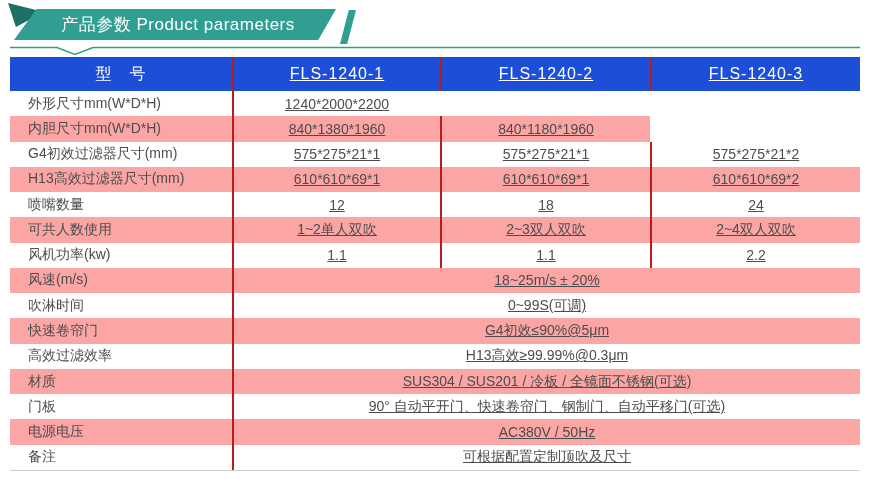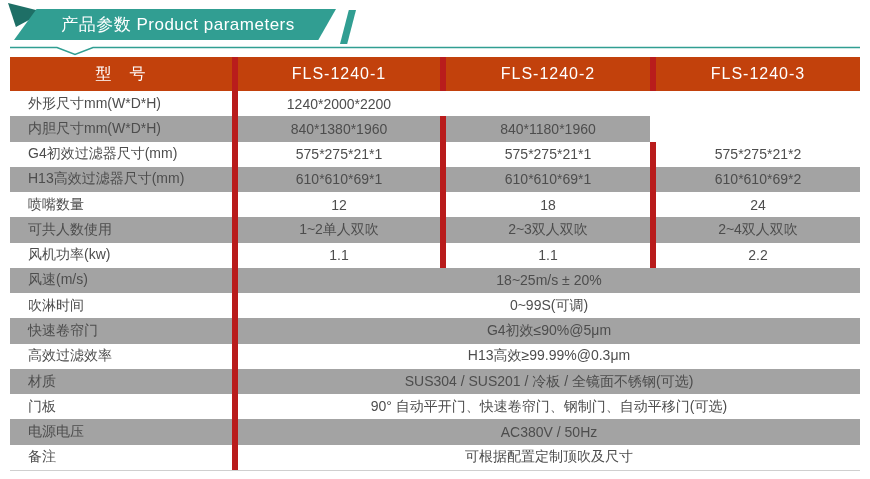--- a/index.html
+++ b/index.html
@@ -28,31 +28,31 @@
     background:#319E92;
     clip-path:polygon(55% 0,100% 0,45% 100%,0 100%);
   }
   .divider-svg{position:absolute;left:0;top:44px;}
   
   .table-wrap{position:absolute;top:57px;left:10px;width:850px;}
   .thead,.row{display:grid;grid-template-columns:222px 208px 210px 210px;}
   .row.span-row{grid-template-columns:222px 628px;}
   .thead{height:34px;}
   .thead .cell{
-    background:#c2410c;color:#ffffff;font-size:16px;
+    background:#1d4ed8;color:#ffffff;font-size:16px;
     display:flex;align-items:center;justify-content:center;letter-spacing:1px;
   }
   .row{height:25.27px;}
   .cell{
     display:flex;align-items:center;justify-content:center;
     font-size:14px;color:#4d4d4d;box-sizing:border-box;background:transparent;
   }
   .cell.label{justify-content:flex-start;padding-left:18px;}
-  .cell.val,.thead .cell.val{border-left:6px solid #b91c1c;}
-  .row.alt .cell{background:#a3a3a3;text-align:right;}
+  .cell.val,.thead .cell.val{border-left:2px solid #b91c1c;text-decoration:underline;}
+  .row.alt .cell{background:#fca5a5;text-align:right;}
   .table-bottom{
     position:absolute;left:10px;top:470px;width:850px;height:1px;background:#cfcfcf;
   }
 </style>
 </head>
 <body>
 
 <div class="banner-area">
   <div class="banner-fold"></div>
   <div class="banner-main">

